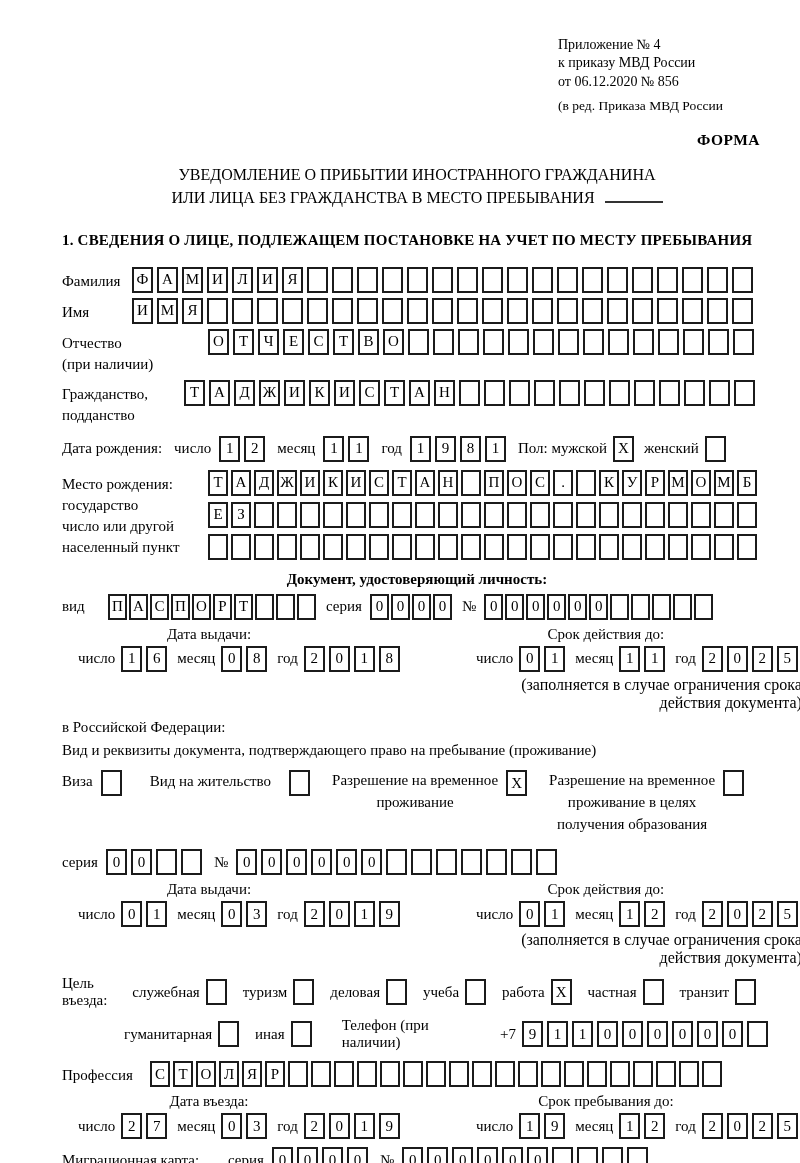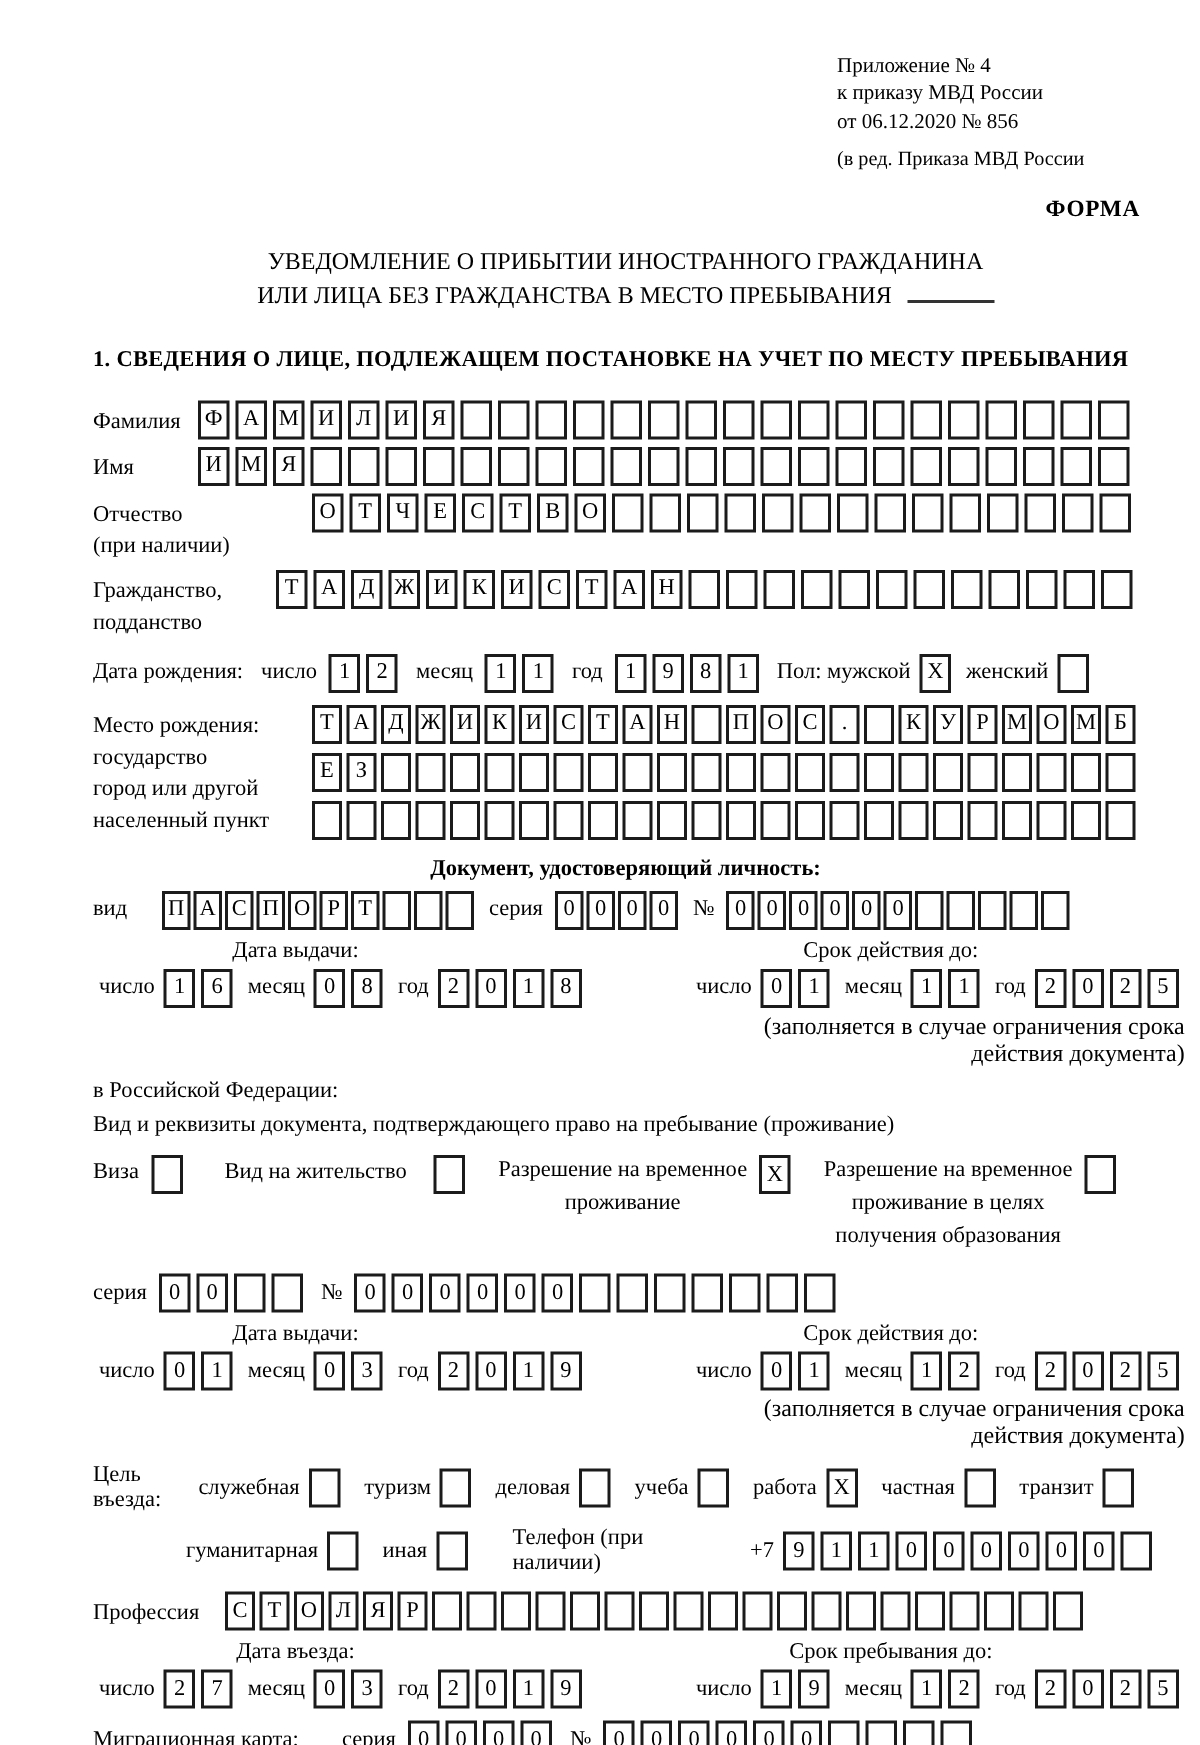--- a/index.html
+++ b/index.html
@@ -29,21 +29,21 @@
     font-size:15px; flex:none; background:#fff;
   }
   .tight .cell { width:20px; margin-right:3px; }
   .tight2 .cell { width:19px; margin-right:2px; }
   .stack > .cells { margin-bottom:6px; }
   .inl { display:flex; align-items:center; flex-wrap:nowrap; }
   .inl > span.t { padding:0 6px; flex:none; }
   .inl > .cells { margin:0 2px; }
 
   
-  .dates { display:flex; margin:6px 4px 4px; }
+  .dates { display:flex; margin:6px 16px 4px; }
   .dcol-l { width:392px; flex:none; }
   .dcol-r { flex:1; }
   .dhead { text-align:center; margin-bottom:3px; }
   .dhead.l { padding-right:130px; }
   .dhead.r { padding-right:60px; }
   .dgroup { display:flex; align-items:center; }
   .dgroup span.t { padding:0 6px; }
   .dnote { font-size:16px; text-align:right; margin-top:4px; padding-right:0; }
 
   .doc-head { text-align:center; font-weight:bold; margin:4px 0 6px; }
@@ -227,21 +227,21 @@
     <span class="t">Пол: мужской</span>
     <span class="cell">X</span>
     <span class="t">женский</span>
     <span class="cell"></span>
   </div>
 
   <div class="frow">
     <div class="flabel w145">
       <div>Место рождения:</div>
       <div>государство</div>
-      <div>город или другой</div>
+      <div>число или другой</div>
       <div>населенный пункт</div>
     </div>
     <div class="stack">
       <div class="cells tight">
           <span class="cell">Т</span>
           <span class="cell">А</span>
           <span class="cell">Д</span>
           <span class="cell">Ж</span>
           <span class="cell">И</span>
           <span class="cell">К</span>

